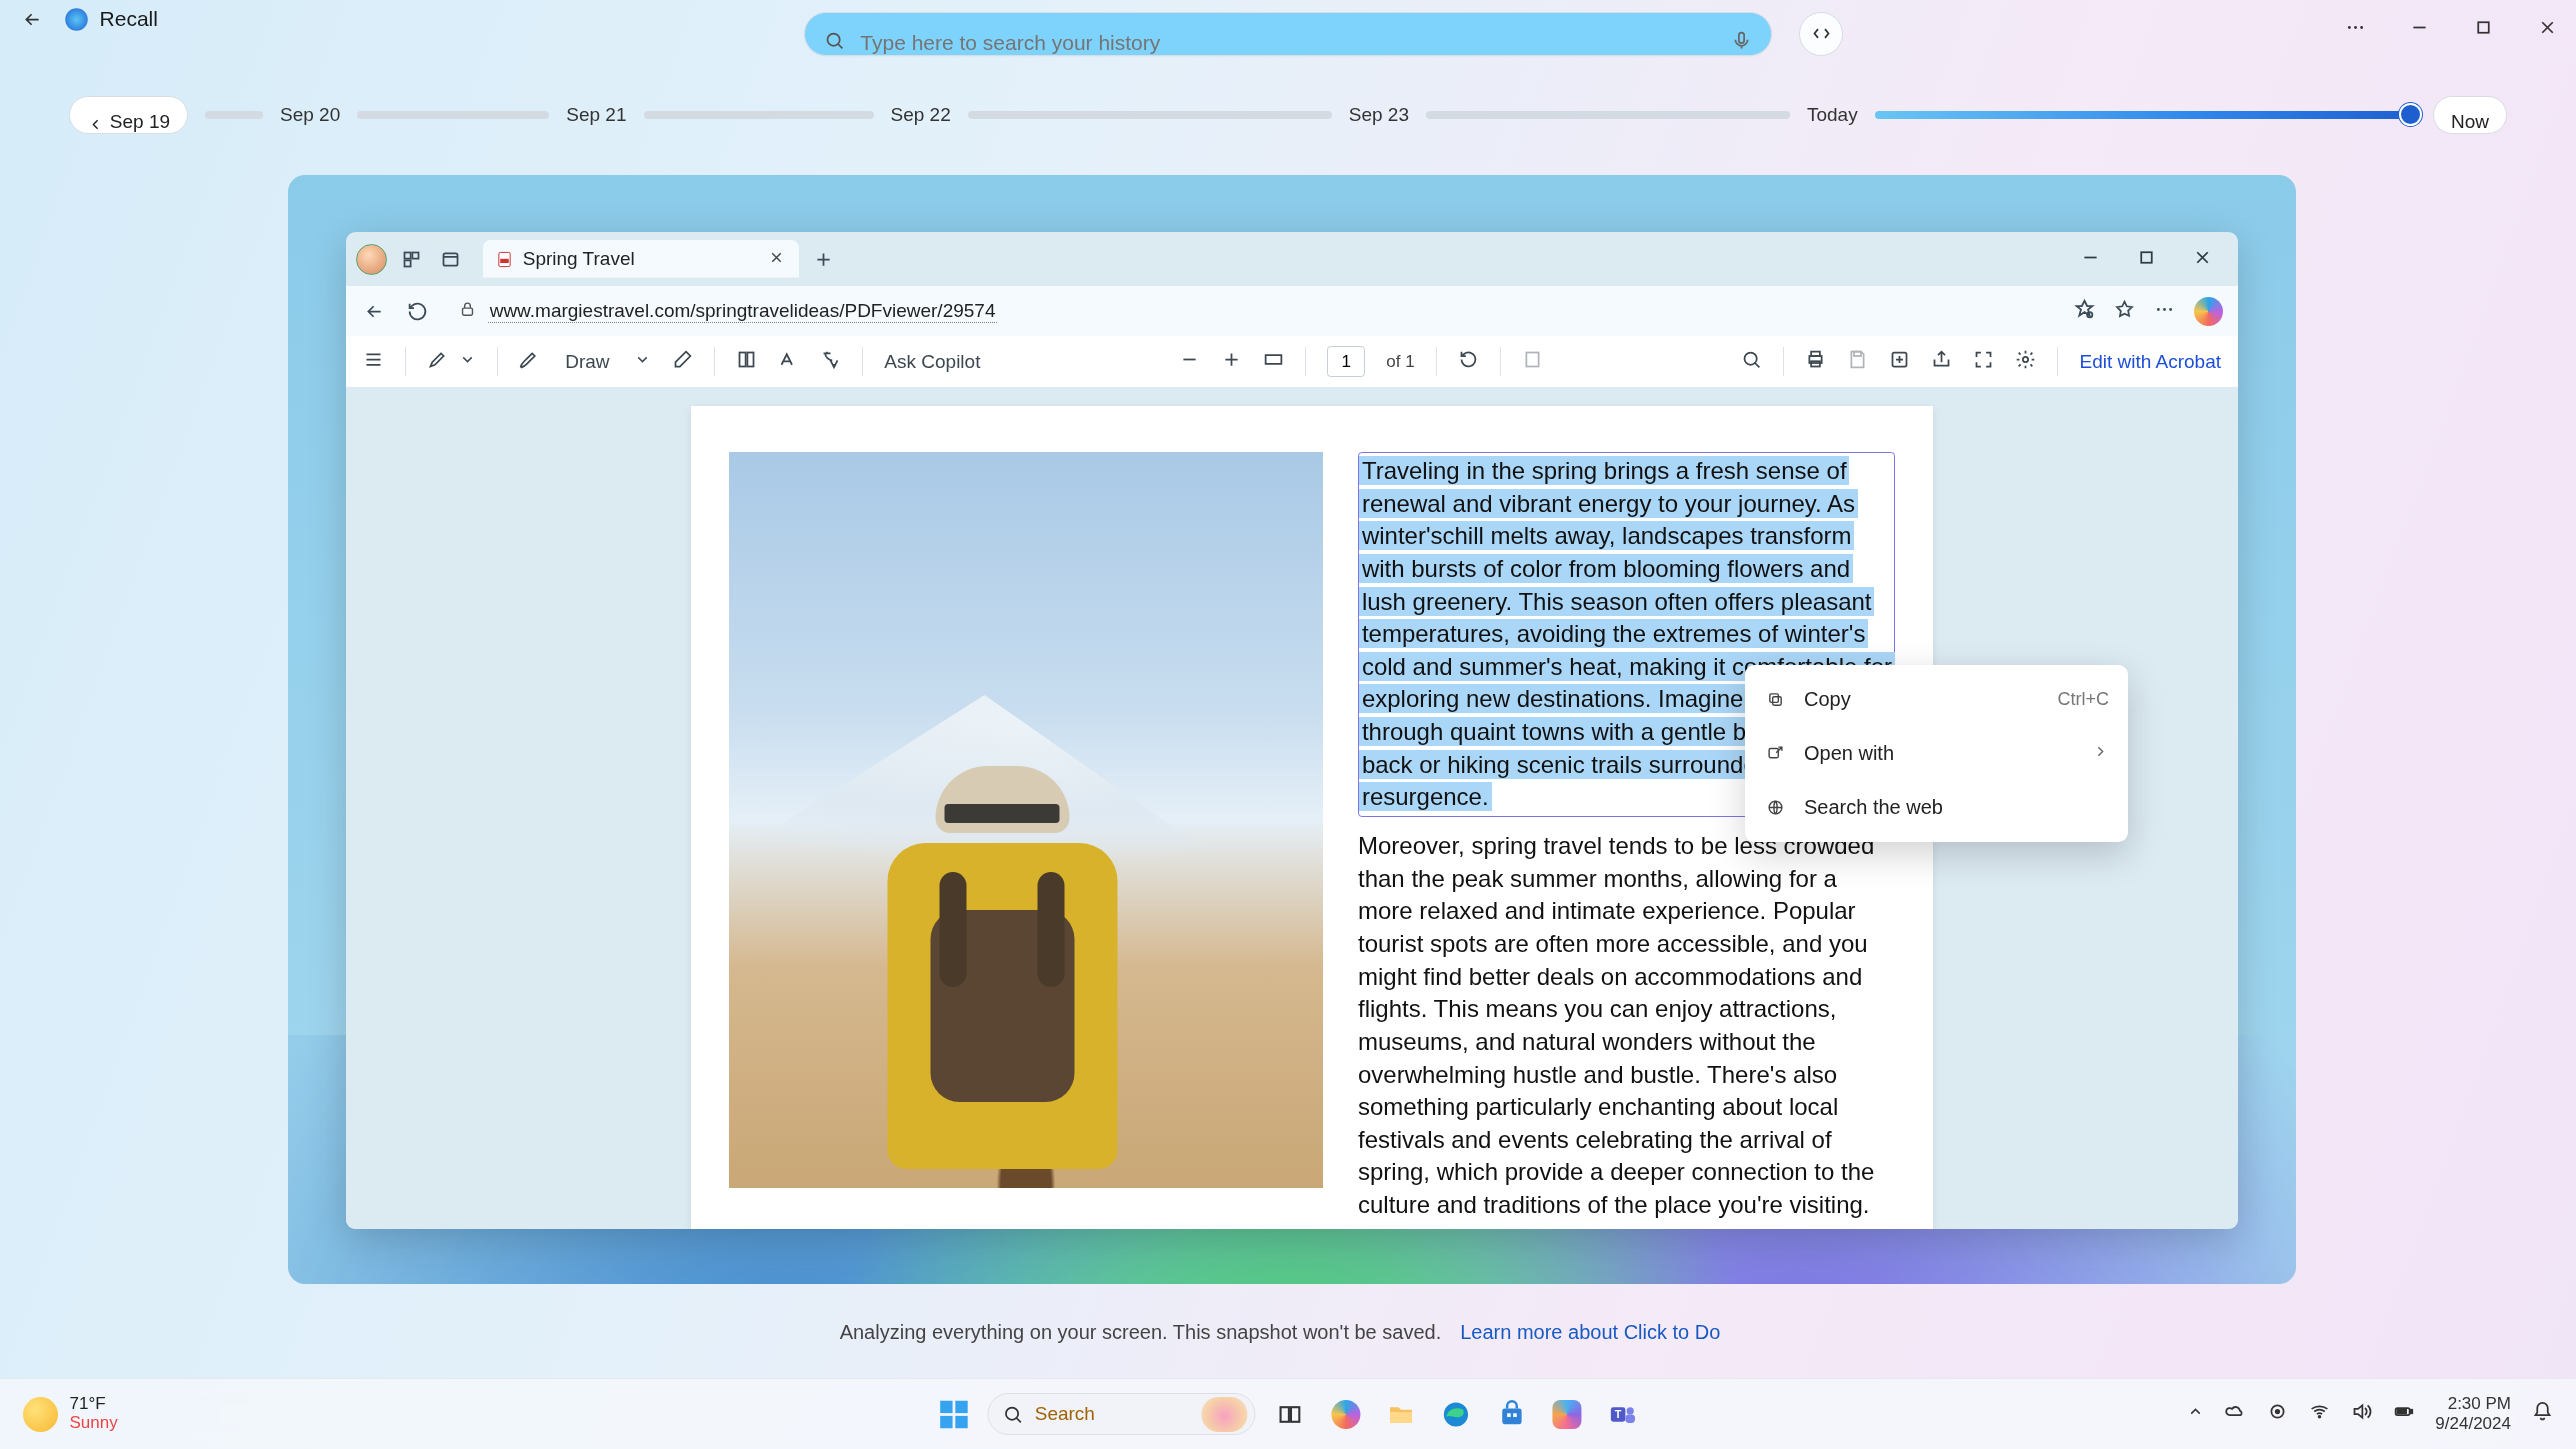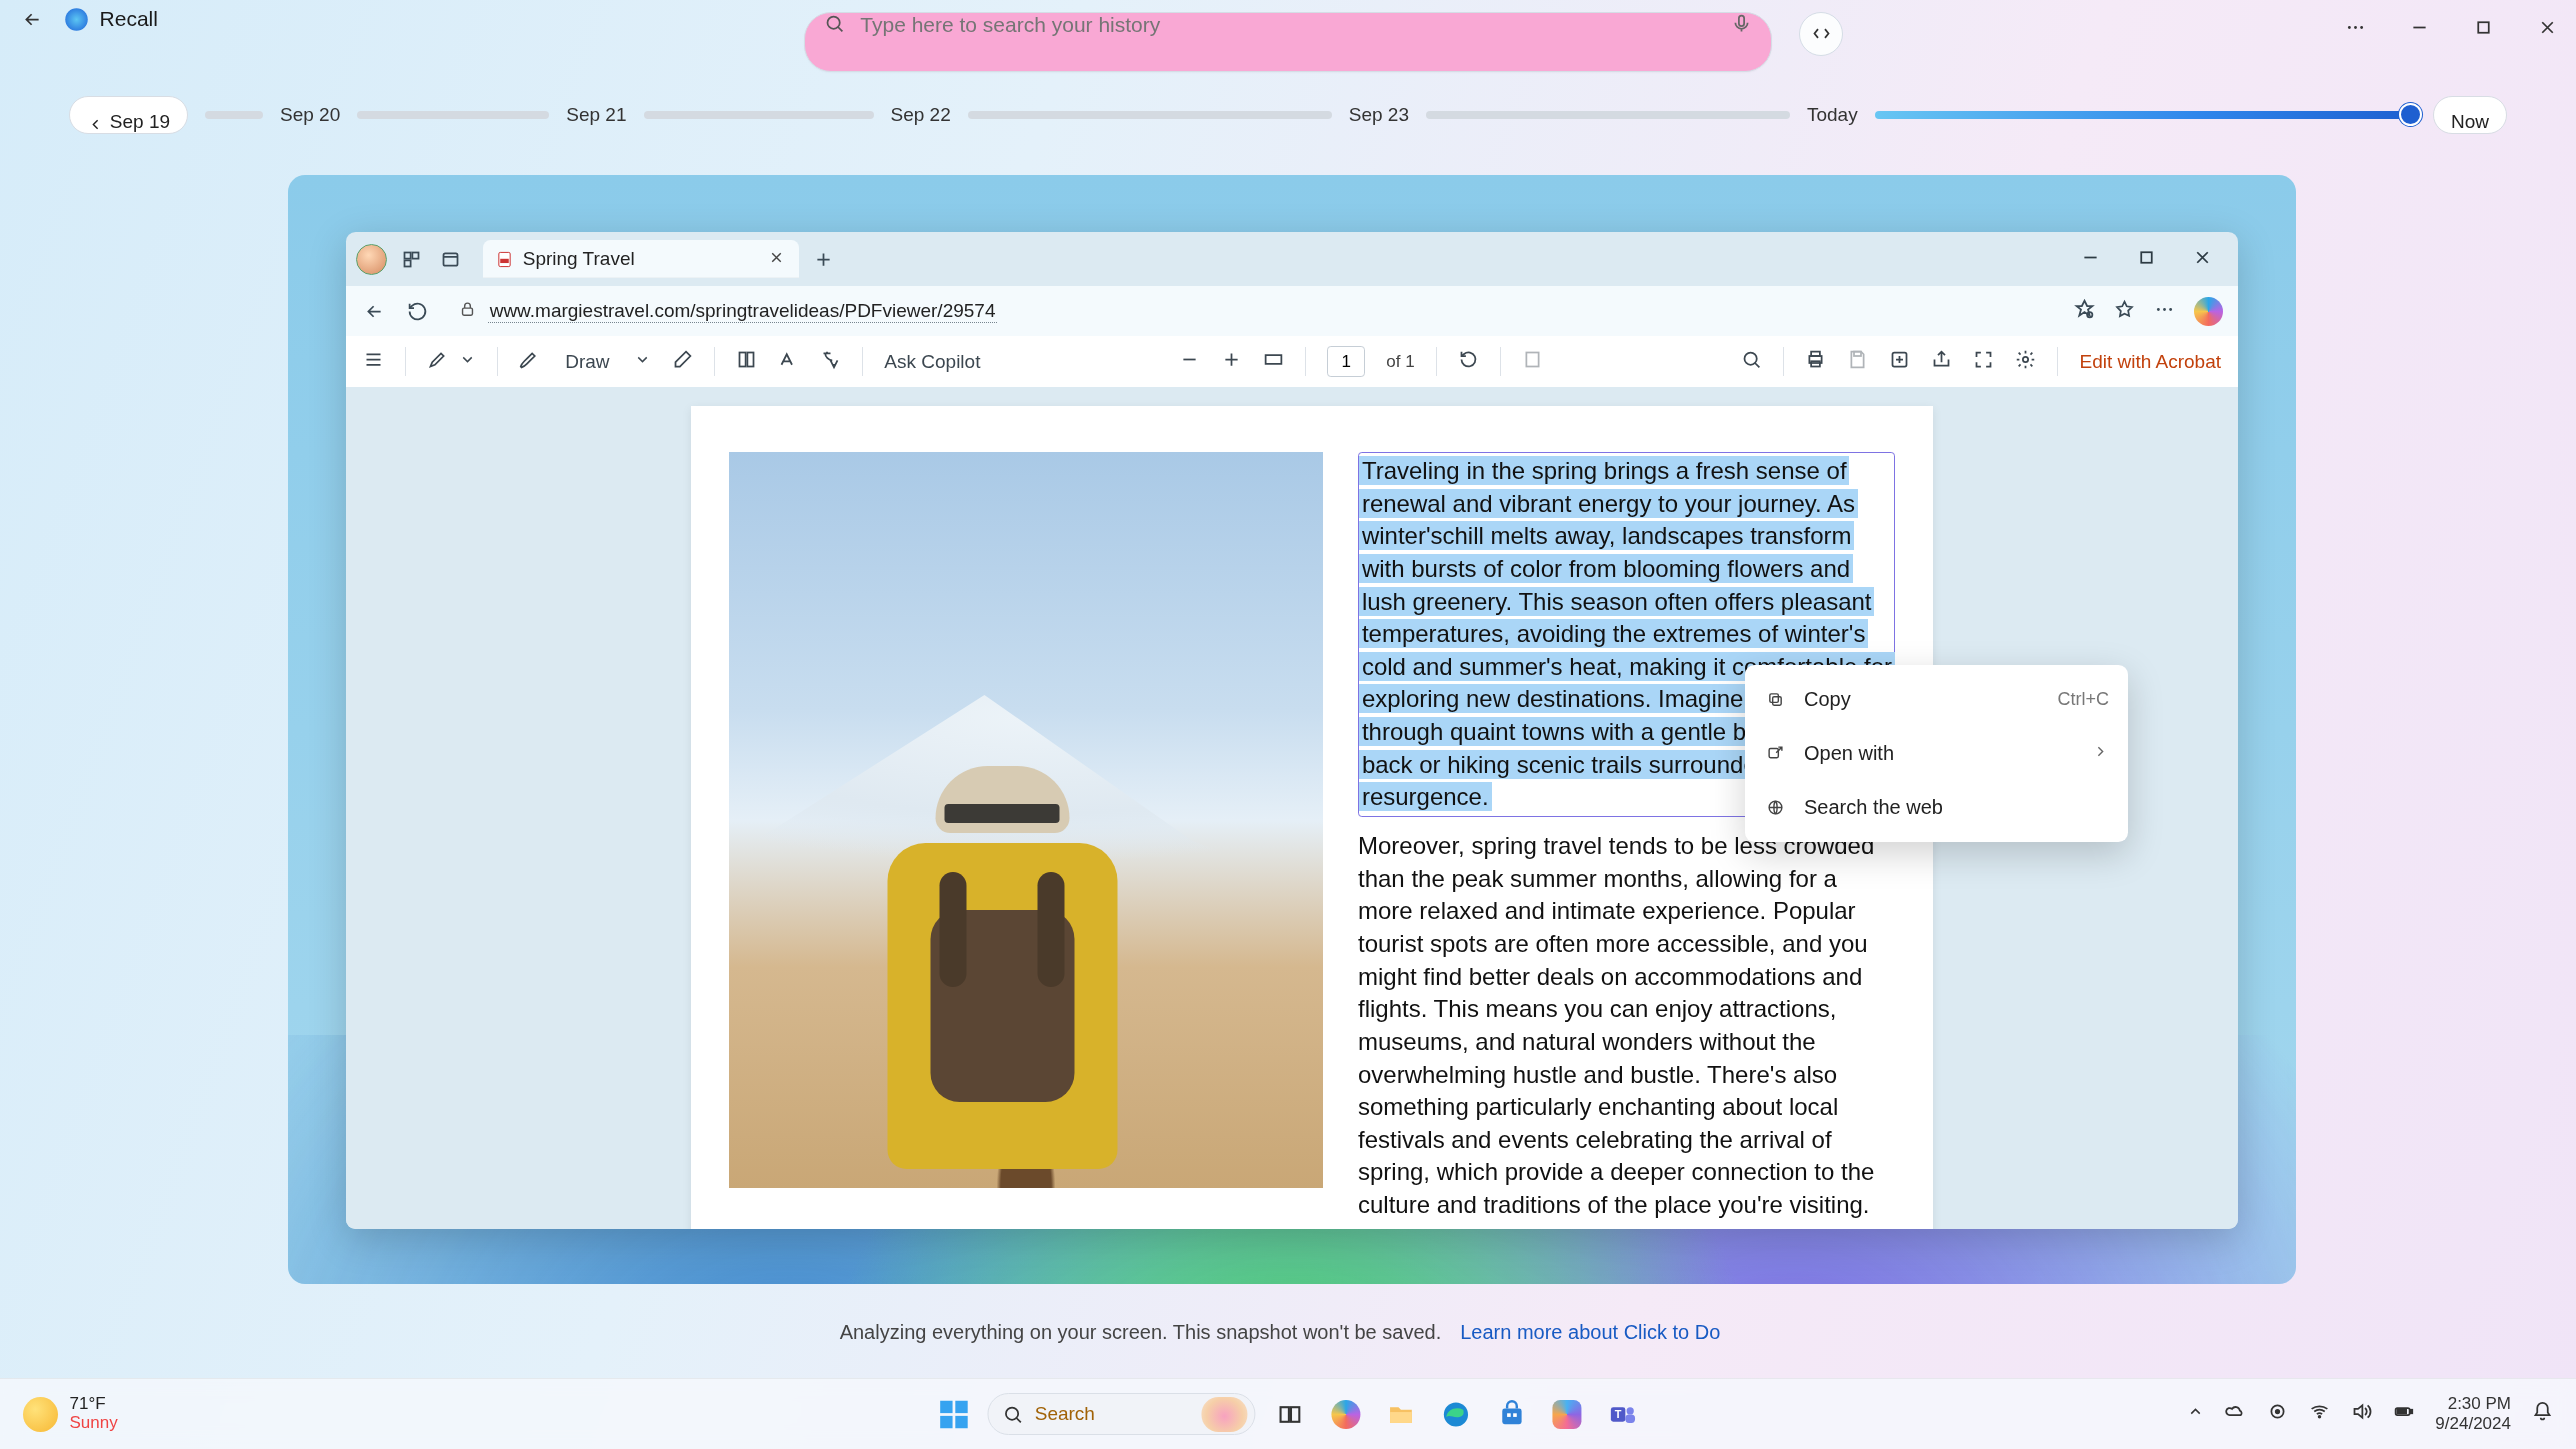--- a/index.html
+++ b/index.html
@@ -13,23 +13,23 @@
   
   .recall-top {
     position: absolute; left: 0; top: 0; right: 0; height: 38px;
     display: flex; align-items: center; padding: 0 19px;
   }
   .recall-back { width: 27px; height: 27px; display:flex; align-items:center; justify-content:center; color:#333; }
   .recall-logo { width:27px; height:27px; margin-left:17px; display:flex; align-items:center; justify-content:center; }
   .recall-title { margin-left: 9.6px; font-size: 21px; color:#1a1a1a; }
   .search-pill {
     position: absolute; left: 50%; transform: translateX(-50%);
-    width: 968px; height: 60px; top: 11.5px;
-    background:#f9a8d4; border:1px solid #d5dde6; border-radius: 27px;
-    display:flex; align-items:flex-start; padding:0 19px;
+    width: 968px; height: 44px; top: 11.5px;
+    background:#7dd3fc; border:1px solid #d5dde6; border-radius: 27px;
+    display:flex; align-items:flex-end; padding:0 19px;
     box-shadow: 0 1px 1.9px rgba(0,0,0,.03);
   }
   .search-pill .icon { color:#555; margin-right:15.3px; }
   .search-pill input { border:none; outline:none; flex:1; font-size:21px; color:#555; background:transparent; }
   .search-pill .mic { color:#666; }
   .expand-pill {
     width:44px; height:44px; border-radius:23px; background:#fcfdfe; border:1px solid #d5dde6;
     display:flex; align-items:center; justify-content:center; margin-left:13.4px;
     position: absolute; left: calc(50% + 498px); top: 11.5px;
   }
@@ -95,21 +95,21 @@
   .url-text { font-size:19px; color:#222; border-bottom:1px dotted #77858f; padding:0 1.9px; }
   .addr-right { display:flex; gap:19px; align-items:center; color:#3a4a56; }
   .copilot-btn { width:29px; height:29px; border-radius:50%; background:conic-gradient(#2aa6e7, #b963e3, #f36b5e, #f6c64c, #2aa6e7); }
 
   .pdfbar { height:52px; background:#fff; border-bottom:1px solid #e1e5ea; display:flex; align-items:center; padding:0 17px; gap:21px; color:#3c4750; font-size:19px; }
   .pdfbar .sep { width:1px; height:29px; background:#dde2e8; }
   .pdfbar .draw-label { margin:0 3.8px; }
   .pdfbar .spacer { flex:1; }
   .page-input { width:38px; height:31px; border:1px solid #c6ced6; border-radius:3.8px; text-align:center; font-size:17px; }
   .page-of { font-size:17px; color:#444; }
-  .edit-acrobat { color:#c2410c; }
+  .edit-acrobat { color:#1d4ed8; }
 
   .pdf-viewport { position:absolute; left:0; right:0; top:155px; bottom:0; background:#dceaf2; overflow:hidden; }
   .pdf-page {
     position:absolute; left:345px; top:19px; width:1242px; bottom:-38px;
     background:#fff; box-shadow:0 1.9px 9.6px rgba(0,0,0,.08);
     padding:46px 38px;
     display:flex; gap:35px;
   }
   .pdf-img {
     width:594px; height:736px;

